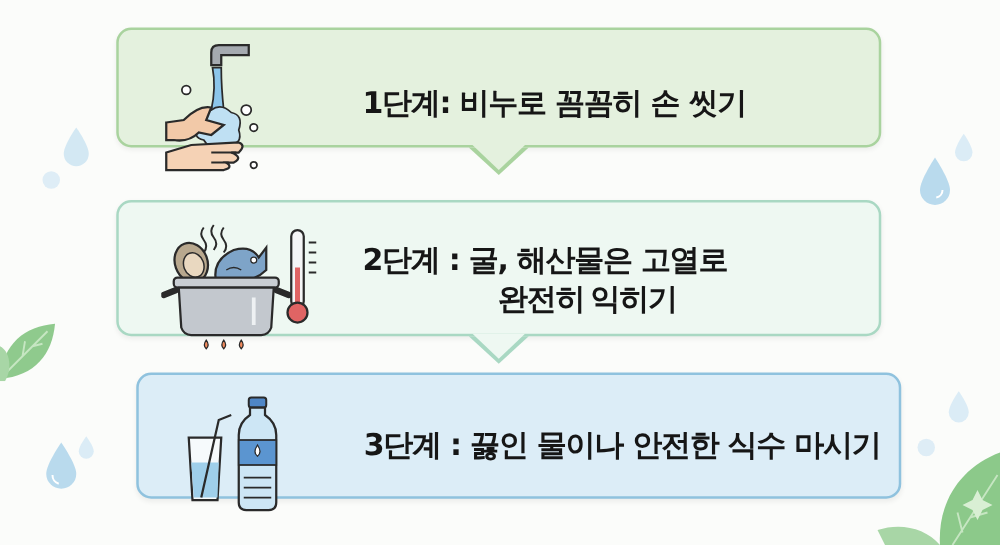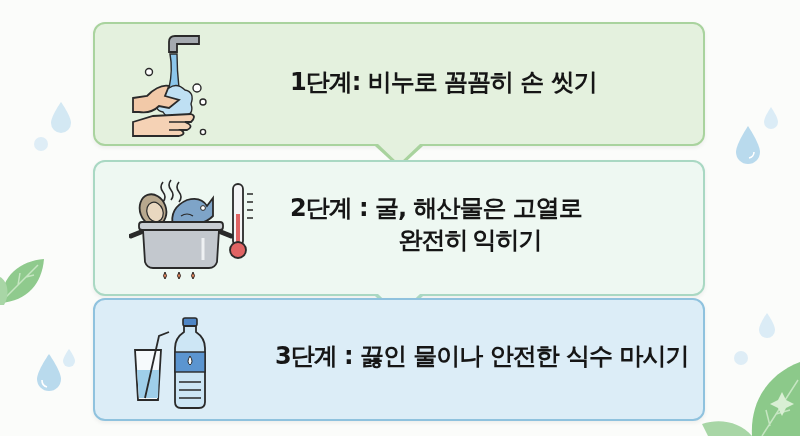--- a/index.html
+++ b/index.html
@@ -7,23 +7,23 @@
     width: 800px; height: 436px; overflow: hidden; position: relative;
     background: #fbfcfa;
     font-family: "DejaVu Sans", "Liberation Sans", sans-serif;
   }
   .stage { position: absolute; inset: 0; }
   .card {
     position: absolute; left: 93px; width: 612px; box-sizing: border-box;
     border-radius: 12px; border: 2px solid;
     box-shadow: 0 2px 4px rgba(0,0,0,0.06);
   }
-  .card.c1 { top: 22px; height: 124px; background: #e4f1de; border-color: #a9d39e; }
-  .card.c2 { top: 160px; height: 136px; background: #eef8f2; border-color: #a9d8c3; padding-left: 32px; }
-  .card.c3 { top: 298px; height: 123px; background: #dcedf7; border-color: #8fc2de; }
+  .card.c1 { top: 22px; height: 96px; background: #e4f1de; border-color: #a9d39e; }
+  .card.c2 { top: 160px; height: 109px; background: #eef8f2; border-color: #a9d8c3; padding-left: 32px; }
+  .card.c3 { top: 298px; height: 101px; background: #dcedf7; border-color: #8fc2de; margin-left: 16px; }
 
   .notch-out { position: absolute; left: 50%; width: 0; height: 0; transform: translateX(-50%); }
   .c1 .notch-out { bottom: -24px; border-left: 24px solid transparent; border-right: 24px solid transparent; border-top: 22px solid #a9d39e; }
   .c1 .notch-in  { position: absolute; left: 50%; transform: translateX(-50%); bottom: -20px; width: 0; height: 0;
                    border-left: 21px solid transparent; border-right: 21px solid transparent; border-top: 20px solid #e4f1de; }
   .c2 .notch-out { bottom: -24px; border-left: 24px solid transparent; border-right: 24px solid transparent; border-top: 22px solid #a9d8c3; }
   .c2 .notch-in  { position: absolute; left: 50%; transform: translateX(-50%); bottom: -20px; width: 0; height: 0;
                    border-left: 21px solid transparent; border-right: 21px solid transparent; border-top: 20px solid #eef8f2; }
 
   .step-text {

